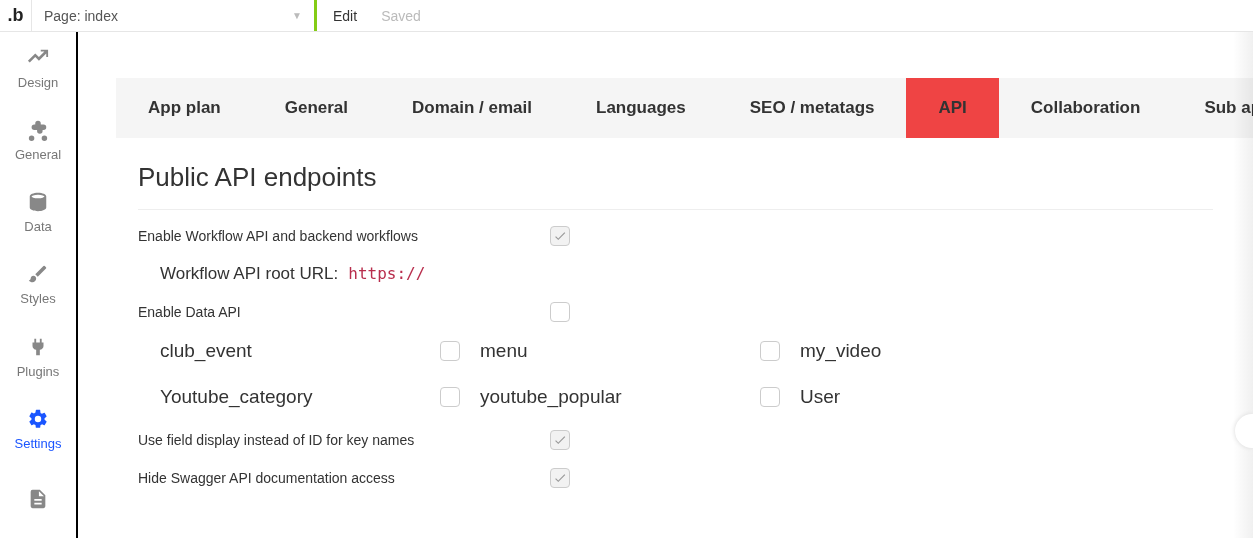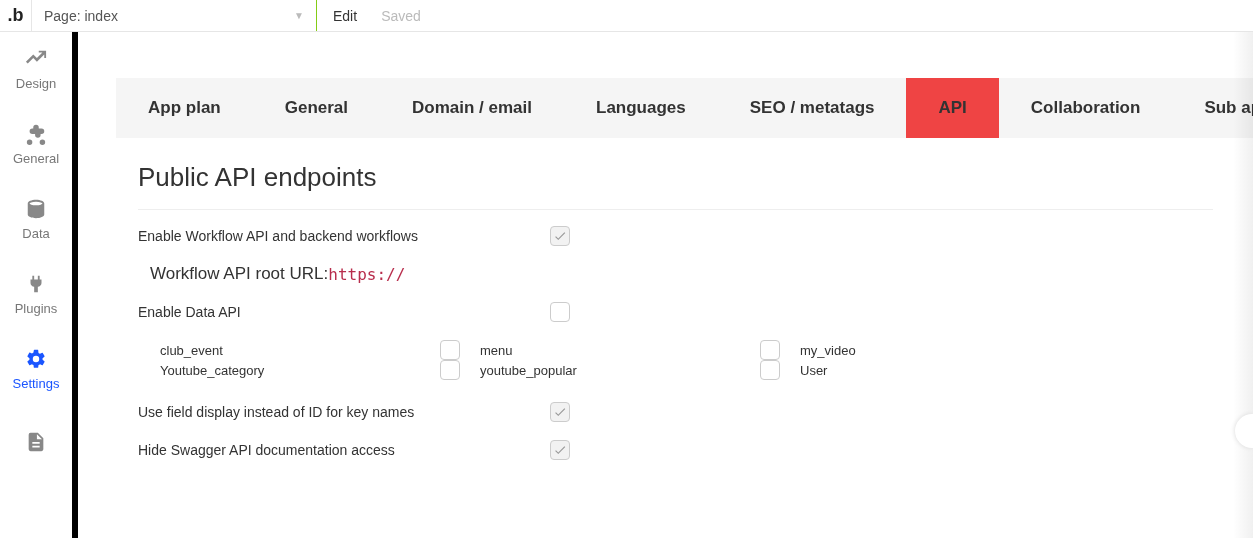--- a/index.html
+++ b/index.html
@@ -34,21 +34,21 @@
     border-right: 1px solid #e6e6e6;
   }
   .page-selector {
     display: flex;
     align-items: center;
     padding: 0 12px;
     gap: 6px;
     color: #555;
     font-size: 14px;
     width: 285px;
-    border-right: 1px solid #84cc16;
+    border-right: 3px solid #84cc16;
     height: 100%;
     justify-content: space-between;
   }
   .page-selector .chev {
     color: #bbb;
     font-size: 10px;
   }
   .edit-saved {
     display: flex;
     align-items: center;
@@ -59,21 +59,21 @@
   .edit-link { color: #333; }
   .saved-label { color: #bbb; }
 
   
   .sidebar {
     position: absolute;
     top: 32px;
     left: 0;
     width: 78px;
     bottom: 0;
-    border-right: 6px solid #000000;
+    border-right: 2px solid #000000;
     background: #fff;
     display: flex;
     flex-direction: column;
   }
   .side-item {
     display: flex;
     flex-direction: column;
     align-items: center;
     justify-content: center;
     height: 75px;
@@ -135,22 +135,23 @@
     align-items: center;
     margin-bottom: 18px;
   }
   .row .label {
     width: 412px;
     font-size: 14px;
     color: #333;
   }
   .sub-row {
     display: flex;
-    align-items: flex-end;
-    margin: 0 0 18px 12px;
+    align-items: flex-start;
+    margin: 0 0 18px 22px;
+    gap: 10px;
     font-size: 17px;
   }
   .sub-row .sublabel { color: #333; }
   .url {
     font-family: "Consolas", monospace;
     color: #b82d4c;
     font-size: 16px;
   }
 
   .checkbox {
@@ -166,24 +167,24 @@
   }
   .checkbox.checked {
     background: #f2f2f2;
   }
   .checkbox.checked svg { display:block; }
   .checkbox svg { display:none; width:14px;height:14px; fill:#999; }
 
   .data-grid {
     display: grid;
     grid-template-columns: 280px 40px 280px 40px 280px;
-    row-gap: 0;
+    row-gap: 24px;
     margin-left: 22px;
     margin-bottom: 22px;
-    font-size: 13px;
+    font-size: 19px;
     align-items: center;
   }
   .data-grid .cell-label { color: #333; }
   .data-grid .cell-cb { }
 
   
   .right-edge {
     position:absolute;
     right:0; top:0; bottom:0; width:20px;
     background: linear-gradient(to left, rgba(0,0,0,0.06), rgba(0,0,0,0));
@@ -232,20 +233,28 @@
     </span>
     <span>General</span>
   </div>
   <div class="side-item">
     <span class="icon">
       <svg viewBox="0 0 24 24">
           <path d="M12 2C7 2 3 3.8 3 6v12c0 2.2 4 4 9 4s9-1.8 9-4V6c0-2.2-4-4-9-4zm0 2c4.4 0 7 1.3 7 2s-2.6 2-7 2-7-1.3-7-2 2.6-2 7-2z"></path>
         </svg>
     </span>
     <span>Data</span>
+  </div>
+  <div class="side-item">
+    <span class="icon">
+      <svg viewBox="0 0 24 24">
+          <path d="M7 14c-1.66 0-3 1.34-3 3 0 1.31-1.16 2-2 2 .92 1.22 2.49 2 4 2 2.21 0 4-1.79 4-4 0-1.66-1.34-3-3-3zm13.71-9.37l-1.34-1.34a.996.996 0 00-1.41 0L9 12.25 11.75 15l8.96-8.96a.996.996 0 000-1.41z"></path>
+        </svg>
+    </span>
+    <span>Styles</span>
   </div>
   <div class="side-item">
     <span class="icon">
       <svg viewBox="0 0 24 24">
           <path d="M16 7V3h-2v4h-4V3H8v4H6v4c0 2.21 1.79 4 4 4v6h4v-6c2.21 0 4-1.79 4-4V7h-2z"></path>
         </svg>
     </span>
     <span>Plugins</span>
   </div>
   <div class="side-item active">

